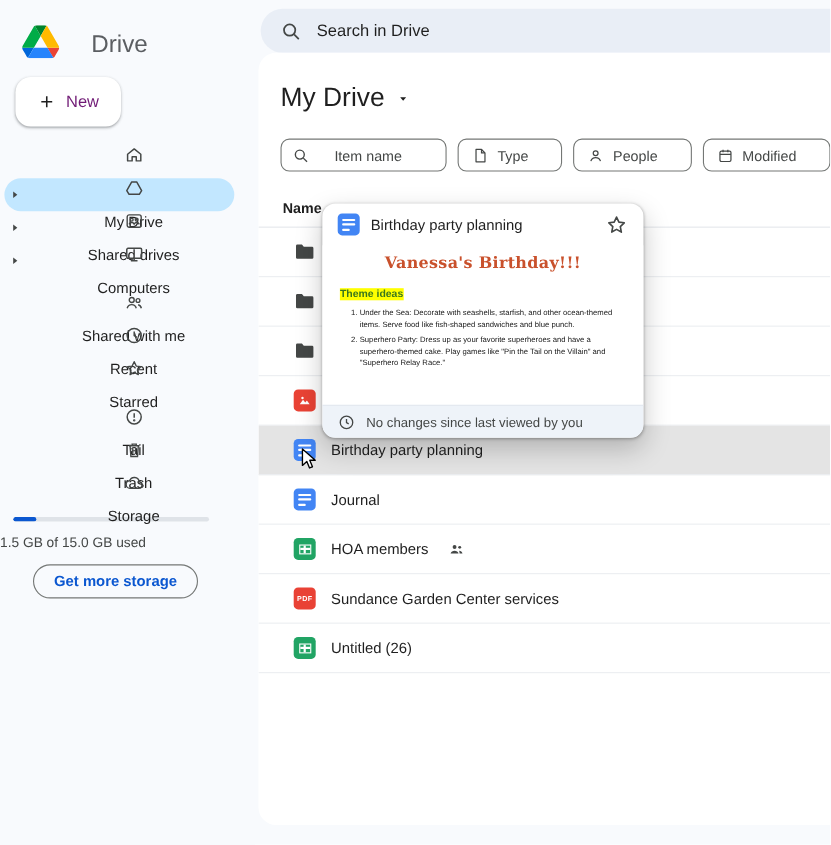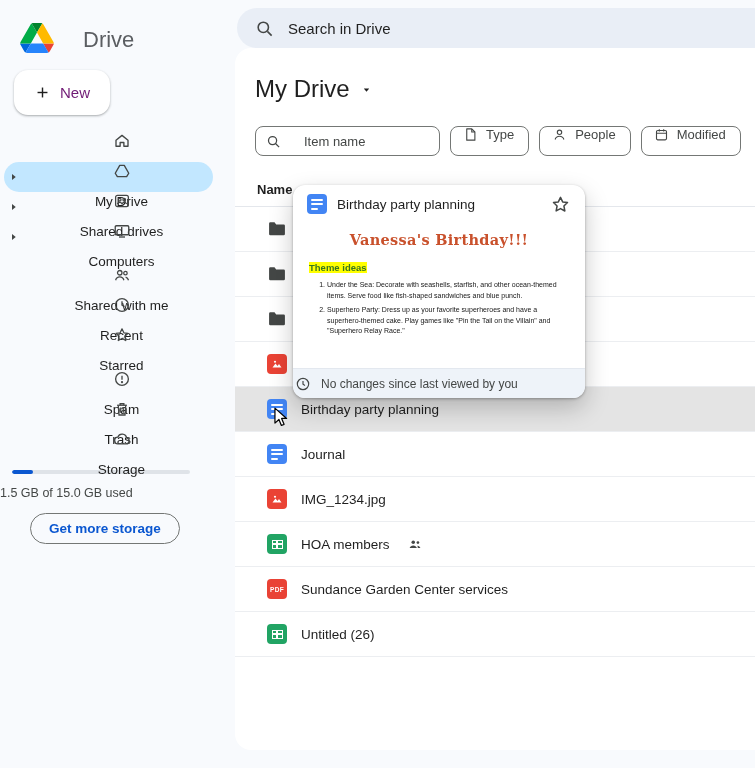--- a/index.html
+++ b/index.html
@@ -57,21 +57,21 @@
     width:185px; height:30px; border:1px solid #747775; border-radius:8px;
     display:flex; align-items:center; gap:23px; padding:0 10px; background:#fff;
   }
   .item-name-box input {
     border:none; outline:none; background:transparent; width:100%;
     font-family:inherit; font-size:13px; color:#1f1f1f;
   }
   .item-name-box input::placeholder { color:#444746; opacity:1; }
   .chip {
     height:30px; border:1px solid #747775; border-radius:8px; background:#fff;
-    display:flex; align-items:flex-start; gap:8px; padding:0 14px 0 12px;
+    display:flex; align-items:center; gap:8px; padding:0 30px 0 12px;
     font-size:13px; color:#444746; cursor:pointer;
   }
   .list-header {
     margin-top:16px; height:35px; display:flex; align-items:center; padding-left:22px;
     border-bottom:1px solid #e4e7ec; font-size:13px; font-weight:bold; color:#1f1f1f; cursor:pointer;
   }
   .file-row {
     height:45px; display:flex; align-items:center; gap:14px; padding-left:32px;
     border-bottom:1px solid #eceef1; font-size:13.5px; cursor:pointer;
   }
@@ -102,21 +102,21 @@
   .pstar { display:flex; cursor:pointer; }
   .preview-body { height:145px; padding:8px 16px 4px; overflow:hidden; background:#fff; cursor:pointer; }
   .doc-title { font-family:"DejaVu Serif", serif; font-weight:bold; font-size:14.5px; letter-spacing:.3px; color:#c9512c; text-align:center; }
   .doc-date { margin-top:7px; text-align:center; font-size:8px; font-weight:bold; color:#4a86e8; }
   .doc-section-wrap { margin-top:9px; }
   .doc-section { display:inline; background:#ffff00; color:#38761d; font-weight:bold; font-size:9.5px; }
   .doc-list { margin-top:5px; padding-left:18px; font-size:7px; color:#161616; }
   .doc-list li { margin-bottom:4px; line-height:1.5; }
   .preview-footer {
     height:30px; background:#eef3f9; border-top:1px solid #e3e8ef;
-    display:flex; align-items:center; gap:10px; padding:0 2px; font-size:12px; color:#444746;
+    display:flex; align-items:center; gap:10px; padding:0 14px; font-size:12px; color:#444746;
   }
   
   .cursor { position:absolute; left:272px; top:407px; z-index:30; pointer-events:none; }
 </style>
 </head>
 <body>
 
 <div class="screen">
 
   <header class="topbar">
@@ -247,21 +247,21 @@
       <div class="nav-gap"></div>
 
       <div class="nav-item">
         <span class="nicon">
           <svg width="18" height="18" viewBox="0 0 24 24" fill="none" stroke="#444746" stroke-width="1.8">
               <circle cx="12" cy="12" r="8.5"></circle>
               <line x1="12" y1="7.5" x2="12" y2="13"></line>
               <circle cx="12" cy="16.2" r="0.6" fill="#444746"></circle>
             </svg>
         </span>
-        <span class="nlabel">Spam</span>
+        <span class="nlabel">Tail</span>
       </div>
 
       <div class="nav-item">
         <span class="nicon">
           <svg width="18" height="18" viewBox="0 0 24 24" fill="none" stroke="#444746" stroke-width="1.7">
               <path d="M5.5 7h13"></path>
               <path d="M9.5 7V5h5v2"></path>
               <path d="M7 7l1 13h8l1-13"></path>
               <line x1="10.3" y1="10" x2="10.3" y2="17"></line>
               <line x1="13.7" y1="10" x2="13.7" y2="17"></line>
@@ -393,29 +393,20 @@
 
       <div class="file-row">
         <span class="fic docs">
             <i></i>
             <i></i>
             <i></i>
           </span>
         <span class="row-label">Journal</span>
       </div>
 
-      <div class="file-row">
-        <span class="fic image">
-          <svg width="12" height="12" viewBox="0 0 24 24" fill="#fff">
-              <circle cx="8" cy="7.5" r="2.2"></circle>
-              <path d="M3 19l6-8 4 5 3-4 5 7z"></path>
-            </svg>
-        </span>
-        <span class="row-label">IMG_1234.jpg</span>
-      </div>
 
       <div class="file-row">
         <span class="fic sheets">
             <span class="sheet-grid"></span>
           </span>
         <span class="row-label">HOA members</span>
         <span class="shared-mini">
           <svg width="14" height="14" viewBox="0 0 24 24" fill="#444746">
               <circle cx="9" cy="9" r="3"></circle>
               <path d="M2.8 19c.8-2.8 3.3-4.3 6.2-4.3s5.4 1.5 6.2 4.3z"></path>

